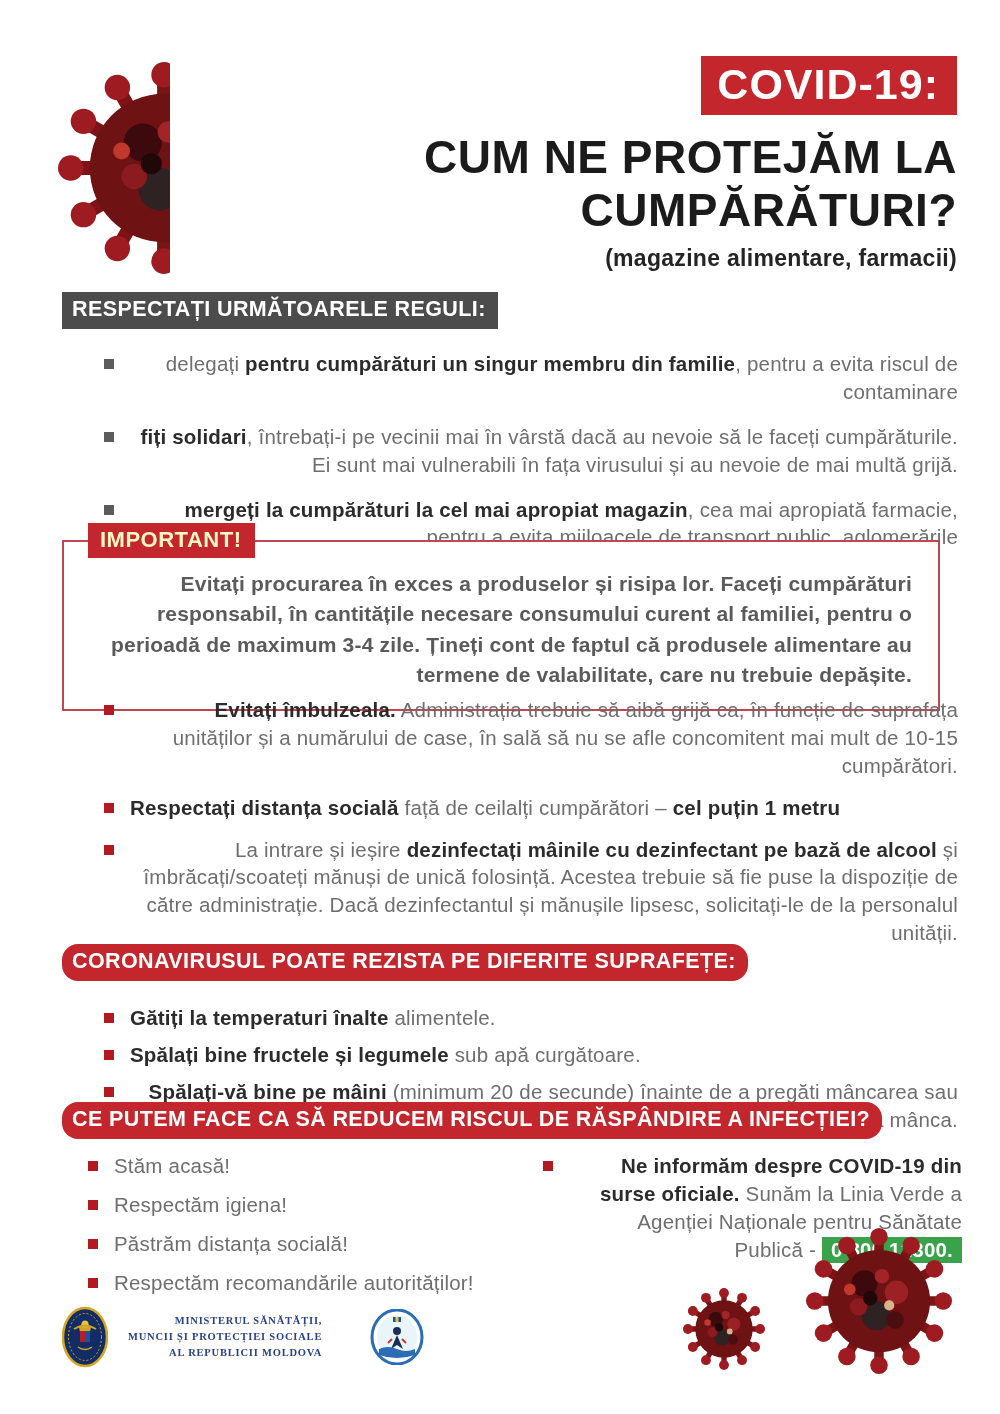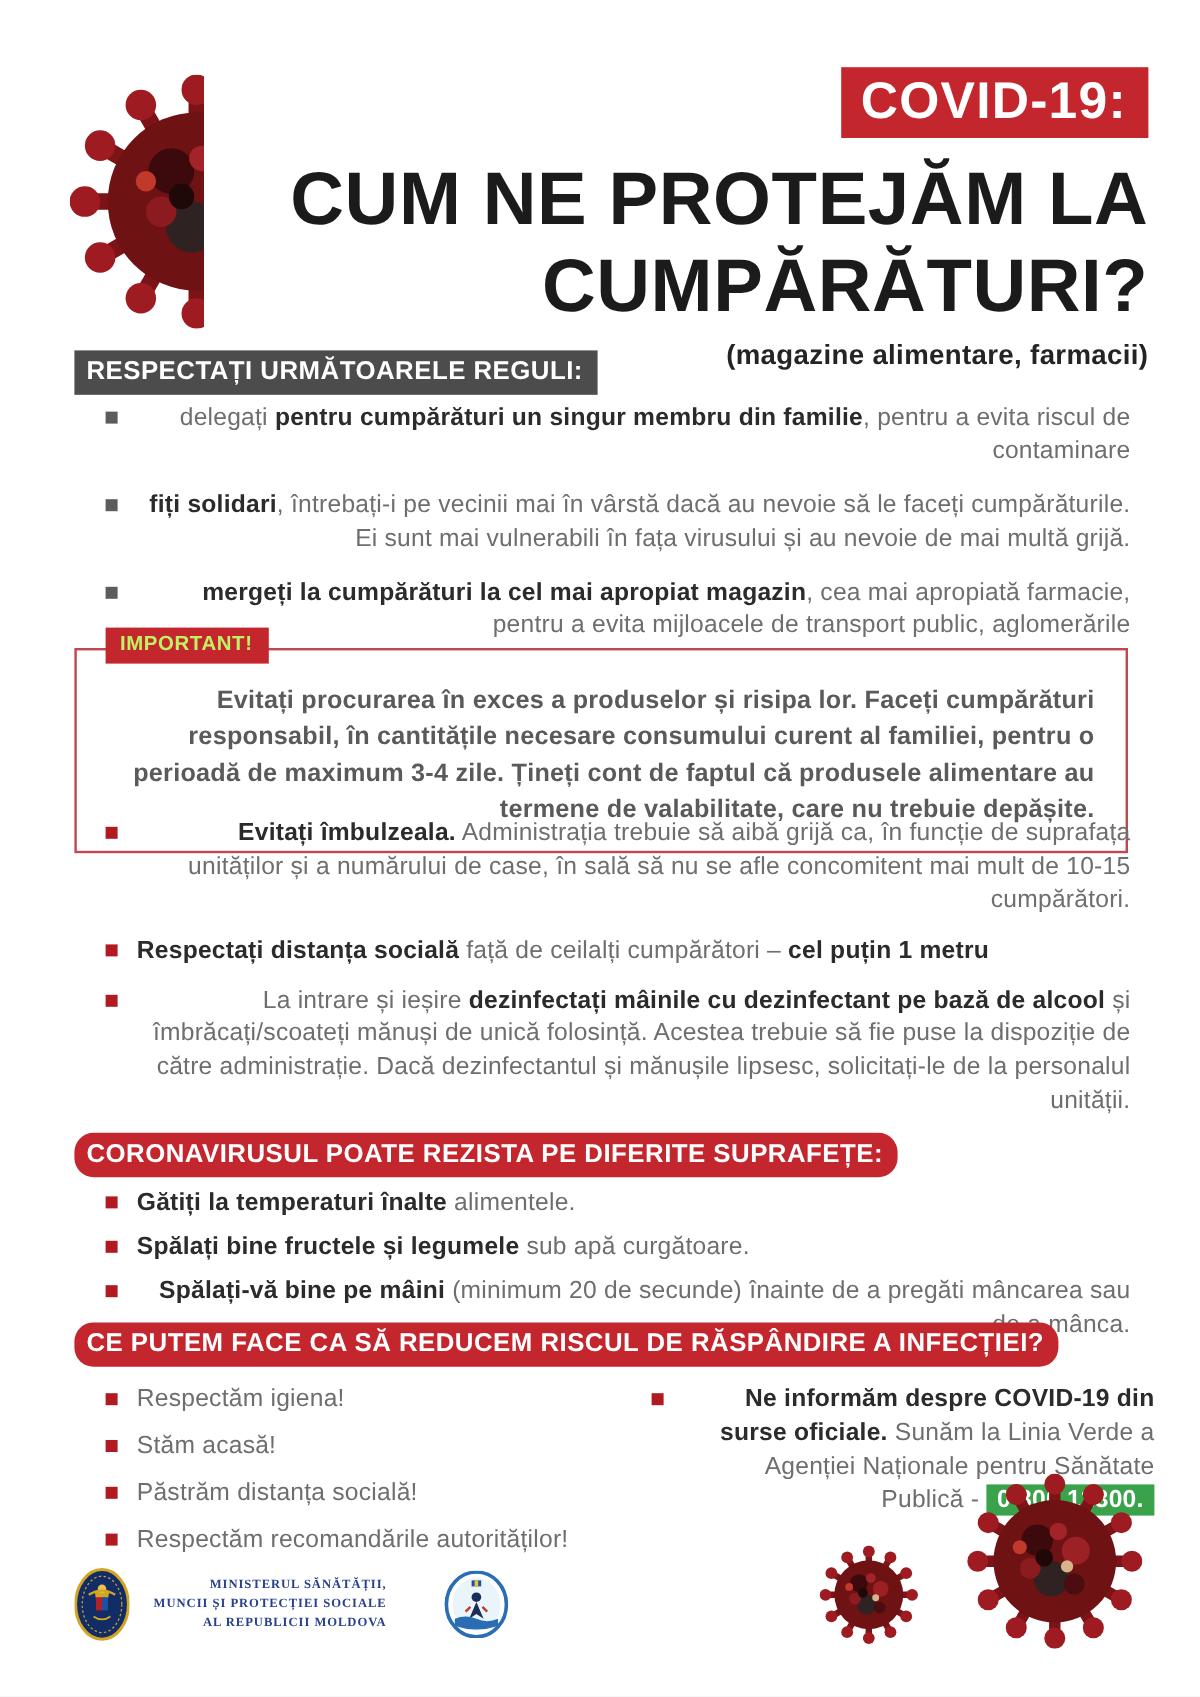--- a/index.html
+++ b/index.html
@@ -12,52 +12,52 @@
   
   .virus-top{position:absolute;left:58px;top:62px;width:112px;height:212px;overflow:hidden;}
   .virus-top svg{width:212px;height:212px;display:block;}
   .header-text{position:absolute;left:197px;top:56px;width:760px;}
   .covid-badge{
     display:inline-block;background:#c4262e;color:#ffffff;
     font-size:43px;font-weight:bold;letter-spacing:1px;
     padding:7px 18px 9px 16px;line-height:1;
   }
   .main-title{
-    margin:16px 0 0 0;color:#1b1b1b;font-size:62px;font-weight:bold;
+    margin:16px 0 0 0;color:#1b1b1b;font-size:46px;font-weight:bold;
     line-height:1.16;letter-spacing:0.5px;
   }
   .subtitle{margin:7px 0 0 0;color:#242424;font-size:23px;font-weight:bold;letter-spacing:0.3px;}
   
   .banner{
     position:absolute;left:62px;display:inline-block;color:#ffffff;
     font-size:21.5px;font-weight:bold;letter-spacing:0.4px;
     padding:5px 12px 6px 10px;line-height:1.2;white-space:nowrap;
   }
   .banner-gray{background:#4c4c4c;top:292px;}
   .banner-red{background:#c4262e;border-radius:16px;}
   .banner-surfaces{top:944px;}
   .banner-actions{top:1102px;}
   
-  ul.blist{list-style:none;margin:0;padding:0;position:absolute;left:62px;width:880px;}
+  ul.blist{list-style:none;margin:16px;padding:0;position:absolute;left:62px;width:880px;}
   ul.blist li{display:flex;align-items:flex-start;}
   .marker{flex:0 0 10px;width:10px;height:10px;background:#b11a21;margin:9px 16px 0 26px;}
   .list-rules .marker{background:#5c5c5c;}
   .txt{color:#6e6e6e;font-size:20.5px;line-height:1.36;letter-spacing:0.2px;}
   .txt .b{color:#2b2b2b;font-weight:bold;}
   .list-rules{top:334px;}    .list-rules li{margin-bottom:17px;}
   .list-middle{top:680px;}   .list-middle li{margin-bottom:14px;}
   .list-surfaces{top:988px;} .list-surfaces li{margin-bottom:9px;}
   
   .important{
     position:absolute;left:62px;top:540px;width:878px;box-sizing:border-box;
     border:2px solid #c0474e;padding:27px 26px 18px 24px;background:#ffffff;
   }
   .important-label{
-    position:absolute;top:-19px;left:24px;background:#c4262e;color:#bef264;
-    font-size:17px;font-weight:bold;letter-spacing:0.5px;padding:5px 14px 6px 12px;line-height:1.1;
+    position:absolute;top:-19px;left:24px;background:#c4262e;color:#fef9c3;
+    font-size:22px;font-weight:bold;letter-spacing:0.5px;padding:5px 14px 6px 12px;line-height:1.1;
   }
   .important-text{color:#5a5a5a;font-size:21px;font-weight:bold;line-height:1.45;letter-spacing:0.2px;margin:0;}
   
   .actions-cols{position:absolute;left:62px;top:1152px;width:900px;display:flex;}
   .actions-cols ul{list-style:none;margin:0;padding:0;position:static;}
   .col-left{flex:0 0 455px;}
   .col-left li{display:flex;align-items:flex-start;margin-bottom:11px;}
   .col-right{flex:0 0 445px;}
   .col-right li{display:flex;align-items:flex-start;}
   .phone{
@@ -189,25 +189,25 @@
         <span class="marker"></span>
         <span class="txt"><span class="b">Spălați-vă bine pe mâini</span><span> (minimum 20 de secunde) înainte de a pregăti mâncarea sau de a mânca.</span></span>
       </li>
     </ul>
 
   <div class="banner banner-red banner-actions">CE PUTEM FACE CA SĂ REDUCEM RISCUL DE RĂSPÂNDIRE A INFECȚIEI?</div>
   <div class="actions-cols">
     <ul class="col-left">
         <li>
           <span class="marker"></span>
+          <span class="txt">Stăm acasă!</span>
+        </li>
+        <li>
+          <span class="marker"></span>
           <span class="txt">Respectăm igiena!</span>
-        </li>
-        <li>
-          <span class="marker"></span>
-          <span class="txt">Stăm acasă!</span>
         </li>
         <li>
           <span class="marker"></span>
           <span class="txt">Păstrăm distanța socială!</span>
         </li>
         <li>
           <span class="marker"></span>
           <span class="txt">Respectăm recomandările autorităților!</span>
         </li>
       </ul>

